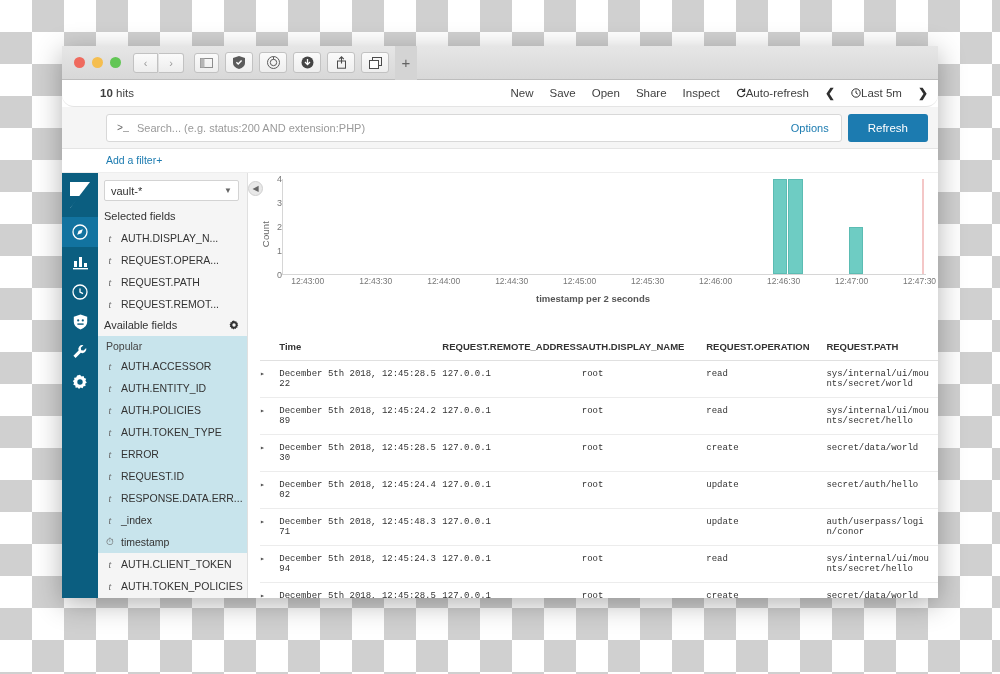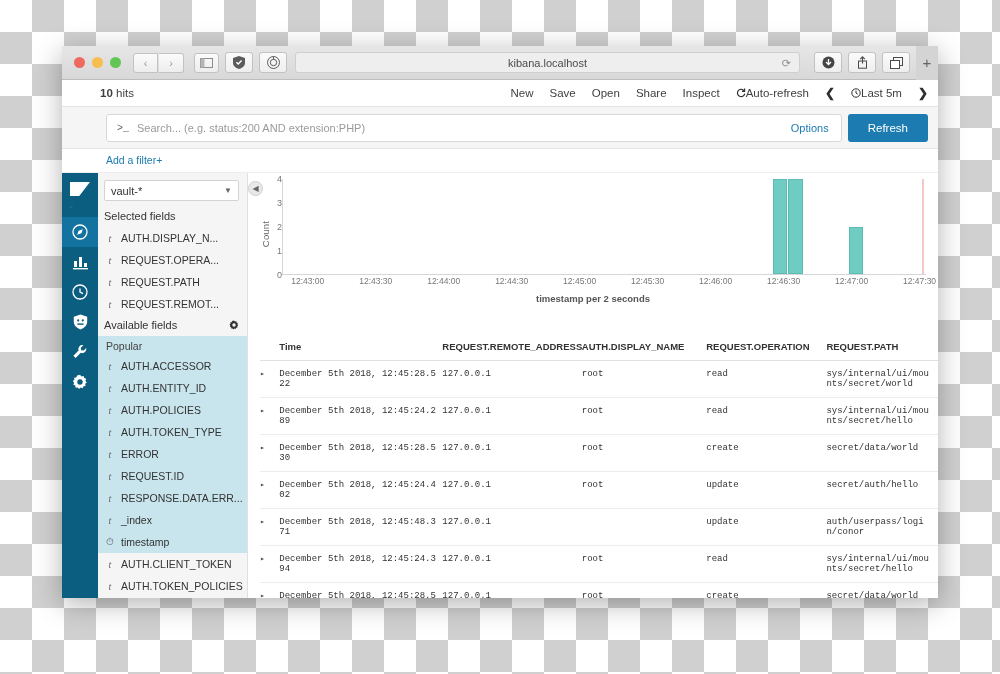--- a/index.html
+++ b/index.html
@@ -90,20 +90,21 @@
   }
 
   
   .topnav {
     height: 27px;
     background: #ffffff;
     border-bottom: 1px solid #e4e4e4;
     display: flex; align-items: center;
     padding-left: 38px;
     font-size: 11.5px;
+    border-radius: 12px;
   }
   .hits { color: #3f3f3f; }
   .hits b { font-weight: bold; }
   .topnav-right {
     margin-left: auto; display: flex; align-items: center;
     gap: 16px; padding-right: 10px; color: #3f3f3f;
   }
   .topnav-right .item { cursor: pointer; white-space: nowrap; }
   .tp { display: flex; align-items: center; gap: 0; }
   .chev { color: #2f2f2f; font-weight: bold; font-size: 12px; }
@@ -326,24 +327,20 @@
       </svg>
     </div>
     <div class="chromebtn">
       <svg width="13" height="13" viewBox="0 0 13 13">
         <circle cx="6.5" cy="6.5" r="6" fill="none" stroke="#5b5b5b"></circle>
         <circle cx="6.5" cy="6.5" r="3.2" fill="none" stroke="#5b5b5b"></circle>
         <line x1="6.5" y1="0.8" x2="6.5" y2="3.4" stroke="#5b5b5b"></line>
       </svg>
     </div>
 
-    <div class="urlbar">
-      <span class="urltext">kibana.localhost</span>
-      <span class="reload">⟳</span>
-    </div>
 
     <div class="rightbtns">
       <div class="chromebtn">
         <svg width="13" height="13" viewBox="0 0 13 13">
           <circle cx="6.5" cy="6.5" r="6" fill="#454545"></circle>
           <path d="M6.5 3 L6.5 8 M4 6 L6.5 8.6 L9 6" stroke="#fff" stroke-width="1.3" fill="none"></path>
         </svg>
       </div>
       <div class="chromebtn">
         <svg width="11" height="13" viewBox="0 0 11 13">

